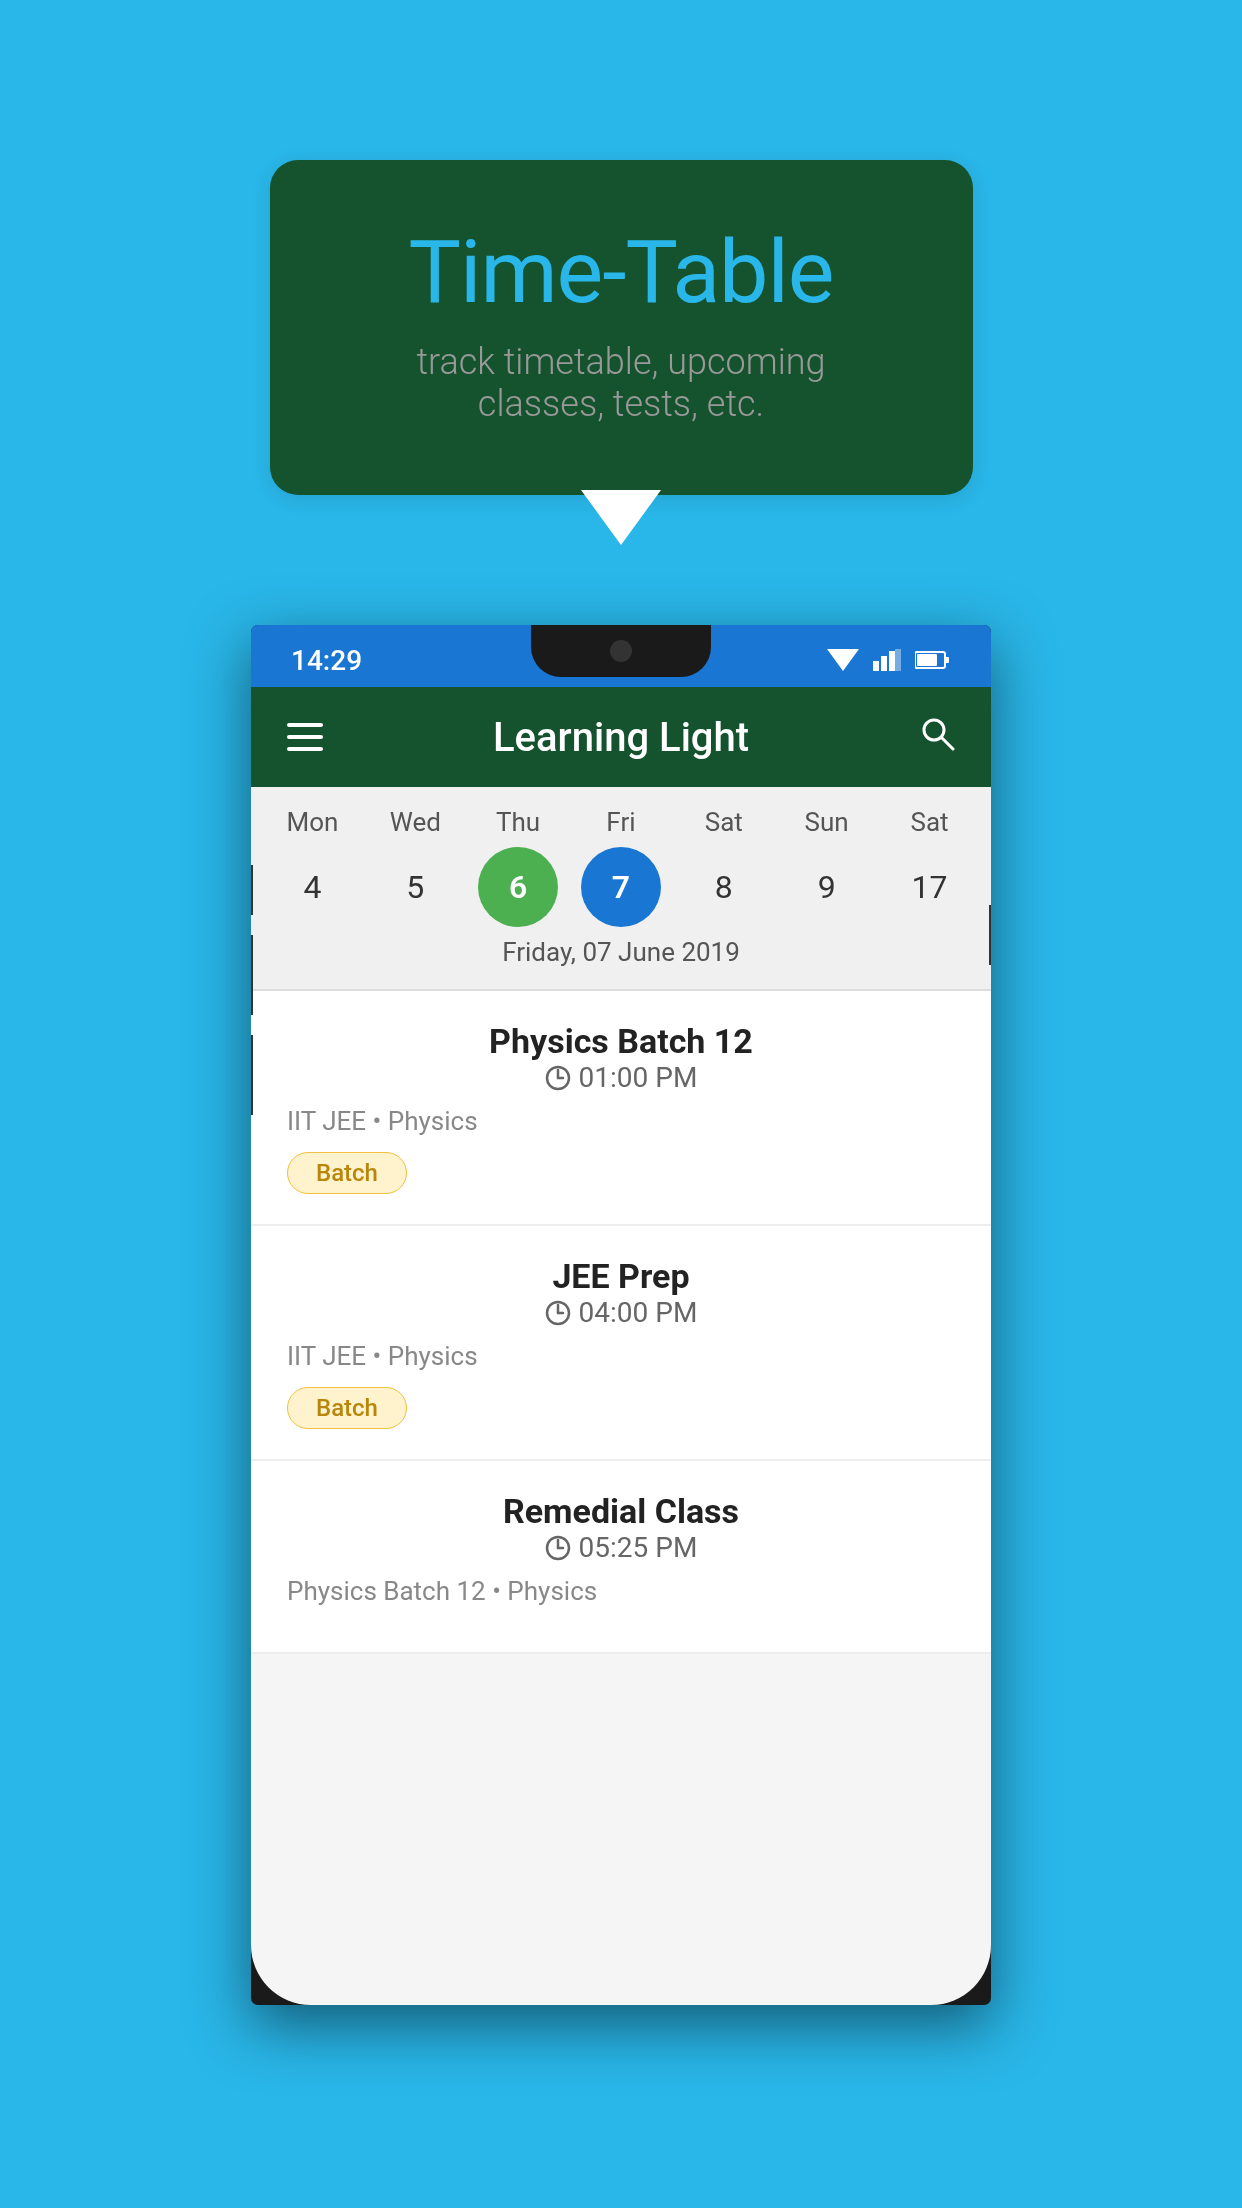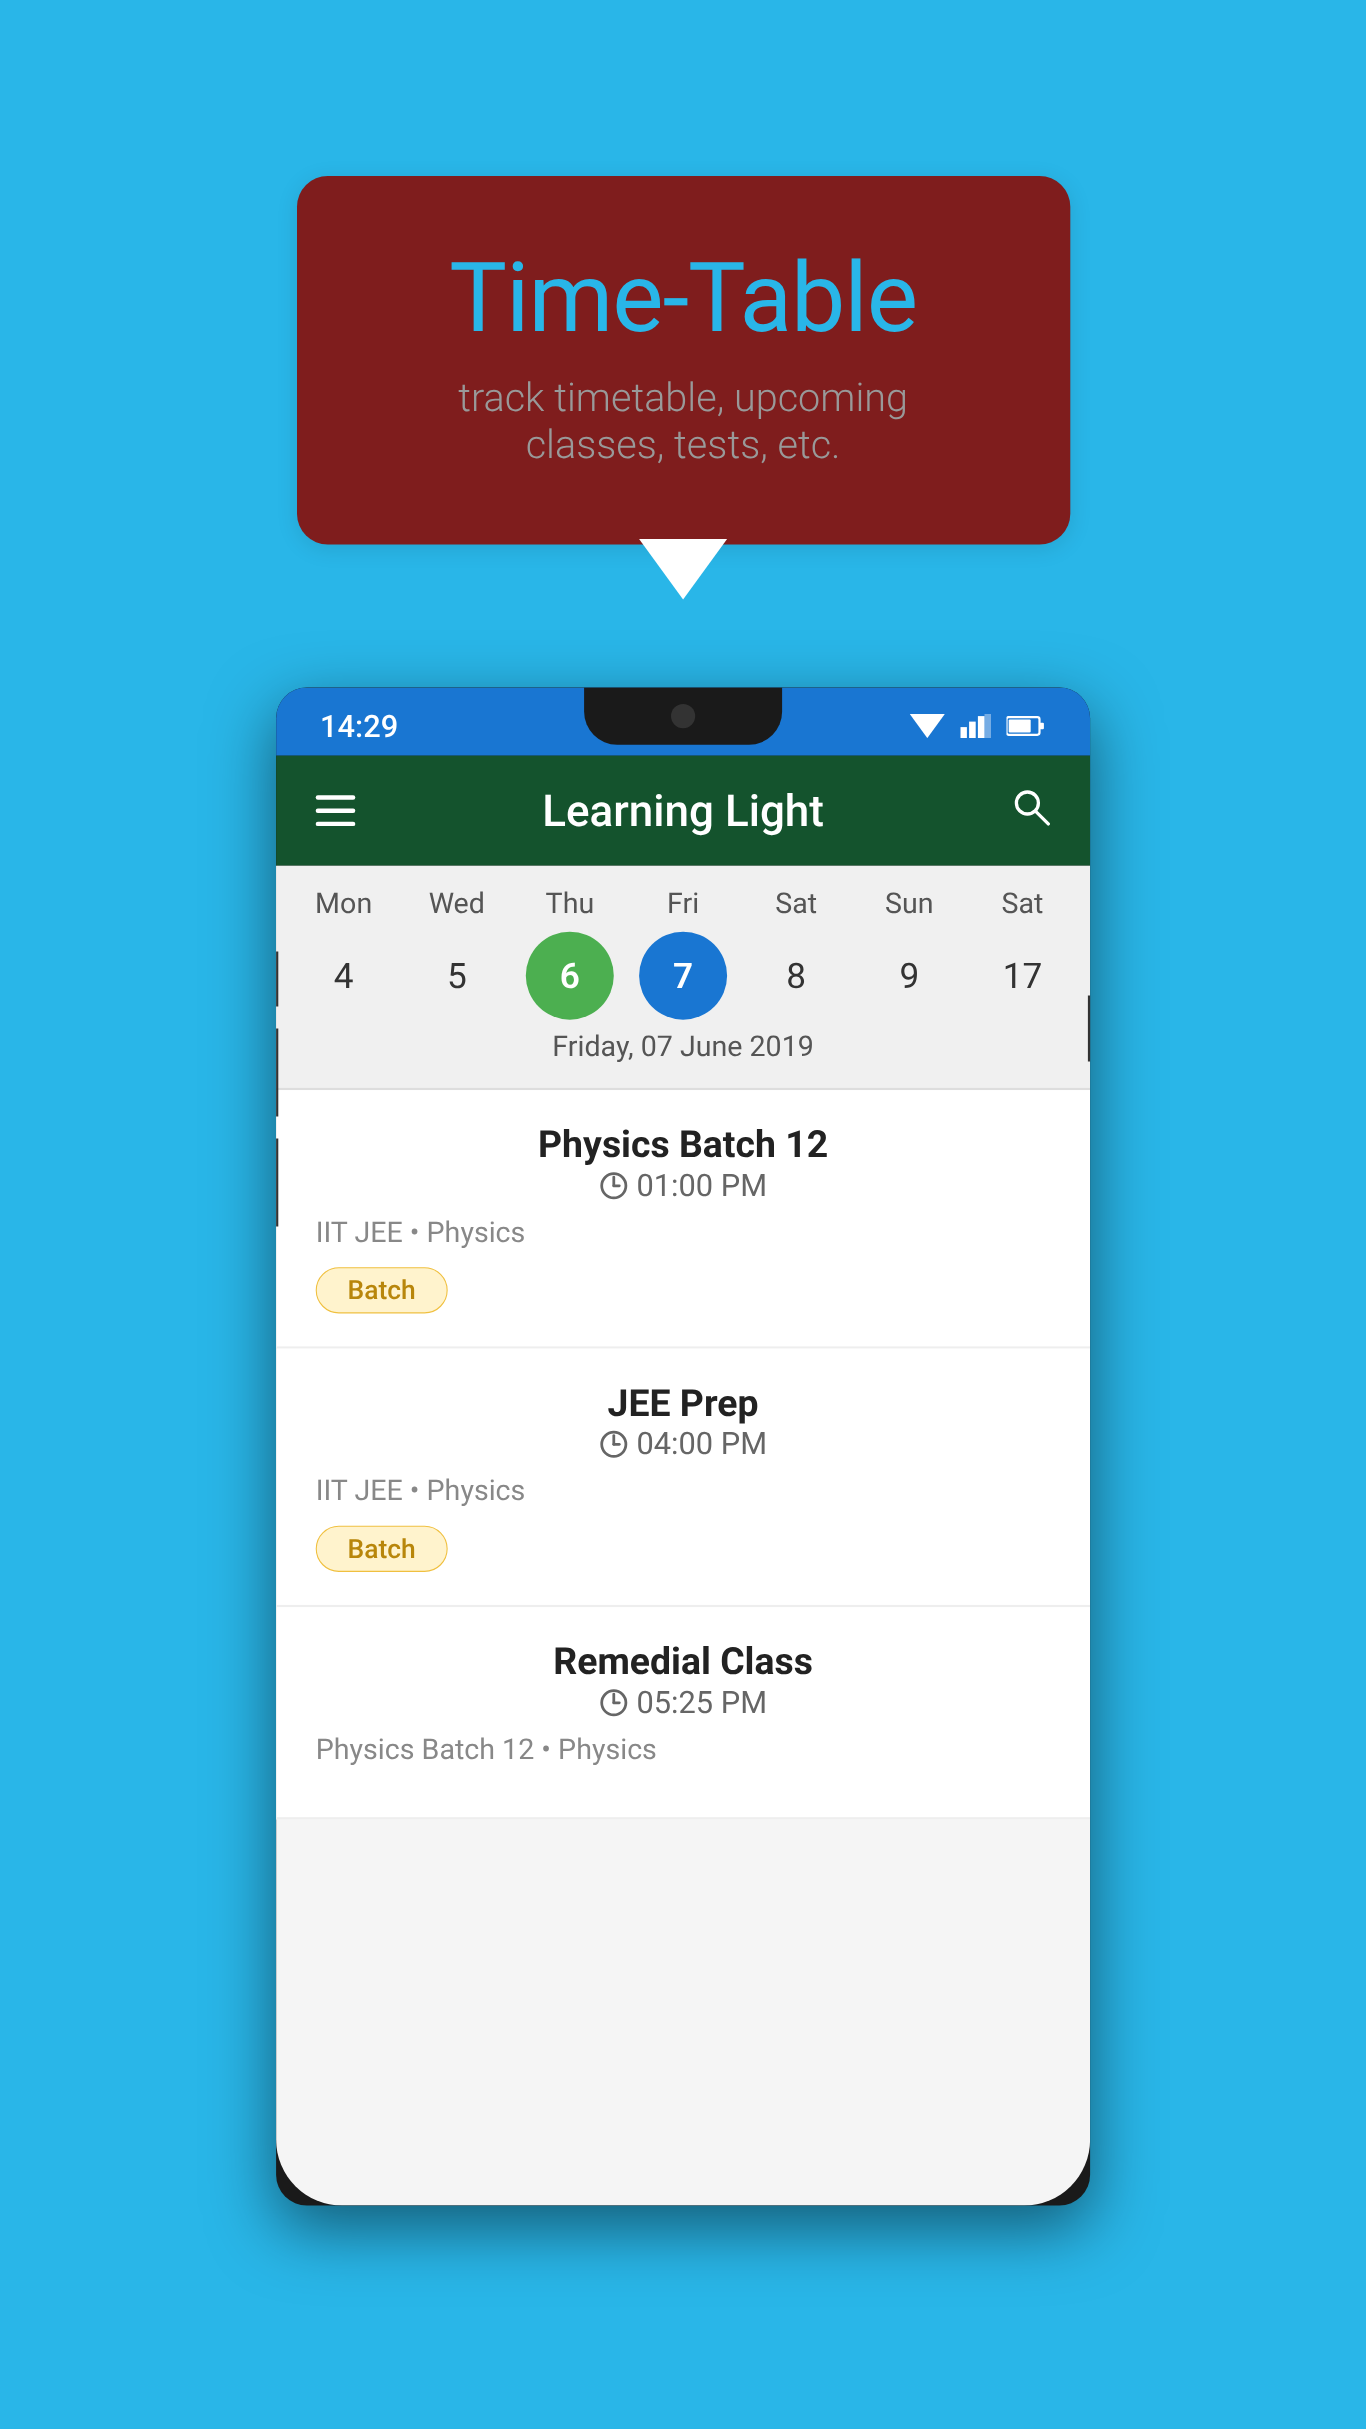--- a/index.html
+++ b/index.html
@@ -16,21 +16,21 @@
 
     
     .top-section {
       display: flex;
       flex-direction: column;
       align-items: center;
       padding-top: 160px;
     }
 
     .speech-bubble {
-      background: #7f1d1d;
+      background: #14532d;
       border-radius: 28px;
       padding: 60px 80px 70px;
       width: 703px;
       text-align: center;
       position: relative;
       box-shadow: 0 4px 20px rgba(0,0,0,0.1);
     }
 
     .speech-bubble::after {
       content: '';
@@ -63,21 +63,21 @@
     .phone-wrapper {
       display: flex;
       justify-content: center;
       margin-top: 130px;
     }
 
     .phone {
       width: 740px;
       height: 1380px;
       background: #1a1a1a;
-      border-radius: 28px;
+      border-radius: 7px;
       position: relative;
       box-shadow: 0 20px 60px rgba(0,0,0,0.5);
       overflow: hidden;
     }
 
     
     .notch {
       position: absolute;
       top: 0;
       left: 50%;

